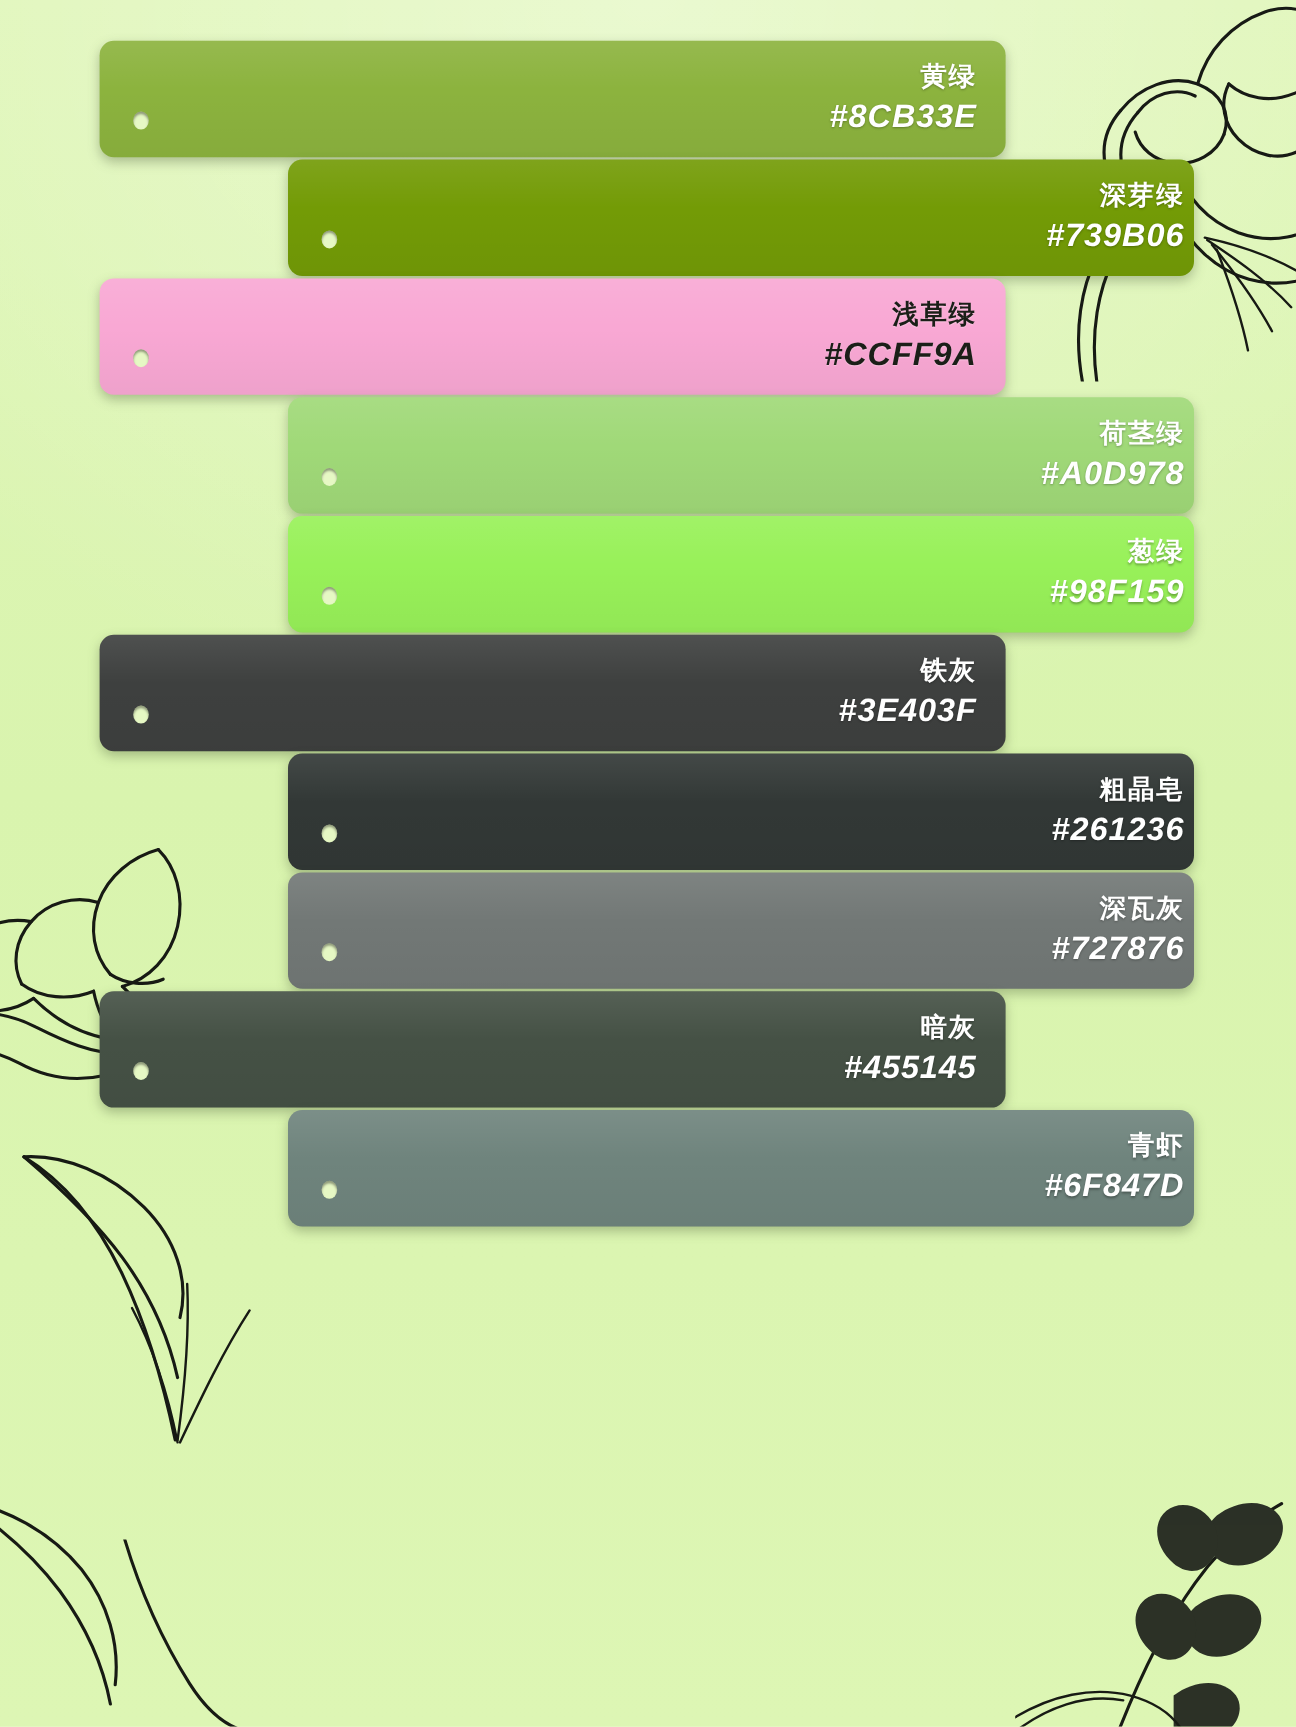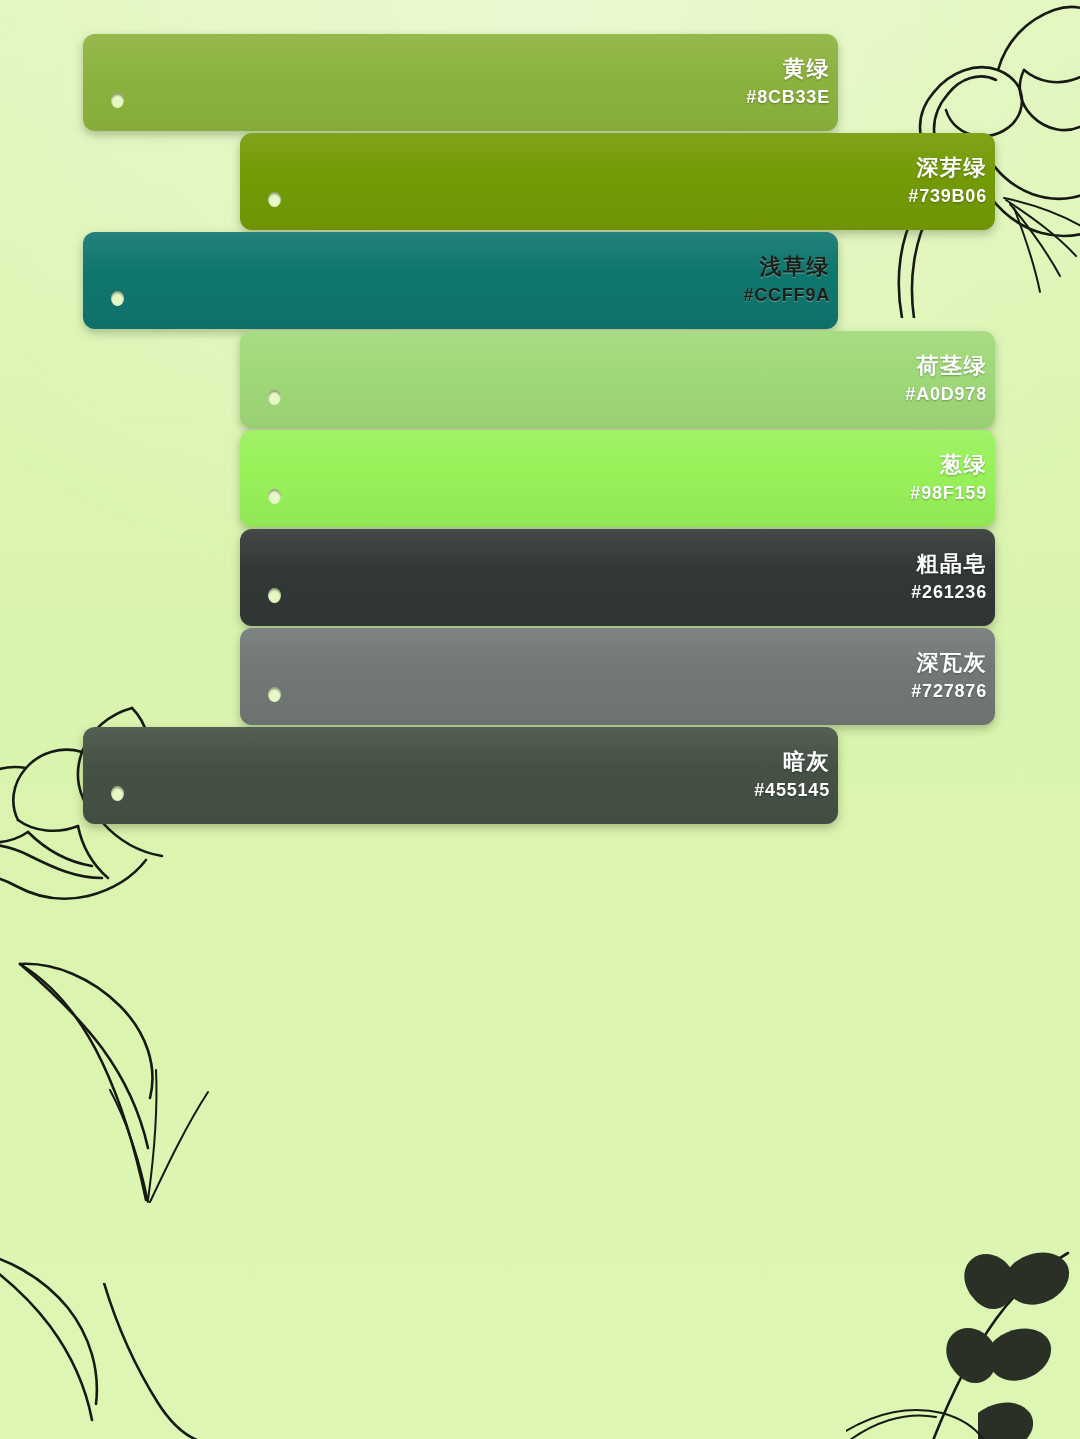--- a/index.html
+++ b/index.html
@@ -69,21 +69,21 @@
     display: flex;
     align-items: center;
     filter: drop-shadow(0 4px 5px rgba(40,55,25,.30));
   }
 
   
   .swatch.left {
     margin-left: 83px;
     width: 755px;
     justify-content: flex-end;
-    padding-right: 8px;
+    padding-right: 24px;
   }
   
   .swatch.right {
     margin-left: 240px;
     width: 755px;
     justify-content: flex-end;
     padding-right: 8px;
   }
 
   
@@ -117,24 +117,25 @@
 
   .swatch-name {
     display: block;
     font-size: 22px;
     font-weight: 700;
     letter-spacing: 1.5px;
   }
 
   .swatch-hex {
     display: block;
-    font-size: 18px;
+    font-size: 27px;
     font-weight: 700;
     letter-spacing: 0.8px;
     margin-top: 4px;
+    font-style: italic;
   }
 
   .light-ink .swatch-name,
   .light-ink .swatch-hex { color: #ffffff; text-shadow: 0 1px 2px rgba(0,0,0,.30); }
 
   .dark-ink .swatch-name,
   .dark-ink .swatch-hex { color: #1b1f18; text-shadow: 0 1px 1px rgba(255,255,255,.35); }
 </style>
 </head>
 <body>
@@ -228,21 +229,21 @@
     </div>
 
     <div class="swatch right light-ink" style="background:#739B06">
       <span class="punch-hole" style="background: rgb(230, 248, 196);"></span>
       <span class="swatch-text">
         <span class="swatch-name">深芽绿</span>
         <span class="swatch-hex">#739B06</span>
       </span>
     </div>
 
-    <div class="swatch left dark-ink" style="background:#0f766e">
+    <div class="swatch left dark-ink" style="background:#f9a8d4">
       <span class="punch-hole" style="background: rgb(230, 248, 196);"></span>
       <span class="swatch-text">
         <span class="swatch-name">浅草绿</span>
         <span class="swatch-hex">#CCFF9A</span>
       </span>
     </div>
 
     <div class="swatch right light-ink" style="background:#A0D978">
       <span class="punch-hole" style="background: rgb(230, 248, 196);"></span>
       <span class="swatch-text">
@@ -253,20 +254,27 @@
 
 
     <div class="swatch right light-ink" style="background:#98F159">
       <span class="punch-hole" style="background: rgb(230, 248, 196);"></span>
       <span class="swatch-text">
         <span class="swatch-name">葱绿</span>
         <span class="swatch-hex">#98F159</span>
       </span>
     </div>
 
+    <div class="swatch left light-ink" style="background:#3E403F">
+      <span class="punch-hole" style="background: rgb(230, 248, 196);"></span>
+      <span class="swatch-text">
+        <span class="swatch-name">铁灰</span>
+        <span class="swatch-hex">#3E403F</span>
+      </span>
+    </div>
 
     <div class="swatch right light-ink" style="background:#323836">
       <span class="punch-hole" style="background: rgb(230, 248, 196);"></span>
       <span class="swatch-text">
         <span class="swatch-name">粗晶皂</span>
         <span class="swatch-hex">#261236</span>
       </span>
     </div>
 
 
@@ -281,15 +289,22 @@
     <div class="swatch left light-ink" style="background:#455145">
       <span class="punch-hole" style="background: rgb(230, 248, 196);"></span>
       <span class="swatch-text">
         <span class="swatch-name">暗灰</span>
         <span class="swatch-hex">#455145</span>
       </span>
     </div>
 
 
 
+    <div class="swatch right light-ink" style="background:#6F847D">
+      <span class="punch-hole" style="background: rgb(230, 248, 196);"></span>
+      <span class="swatch-text">
+        <span class="swatch-name">青虾</span>
+        <span class="swatch-hex">#6F847D</span>
+      </span>
+    </div>
 
   </div>
 </div>
 
 </body></html>

